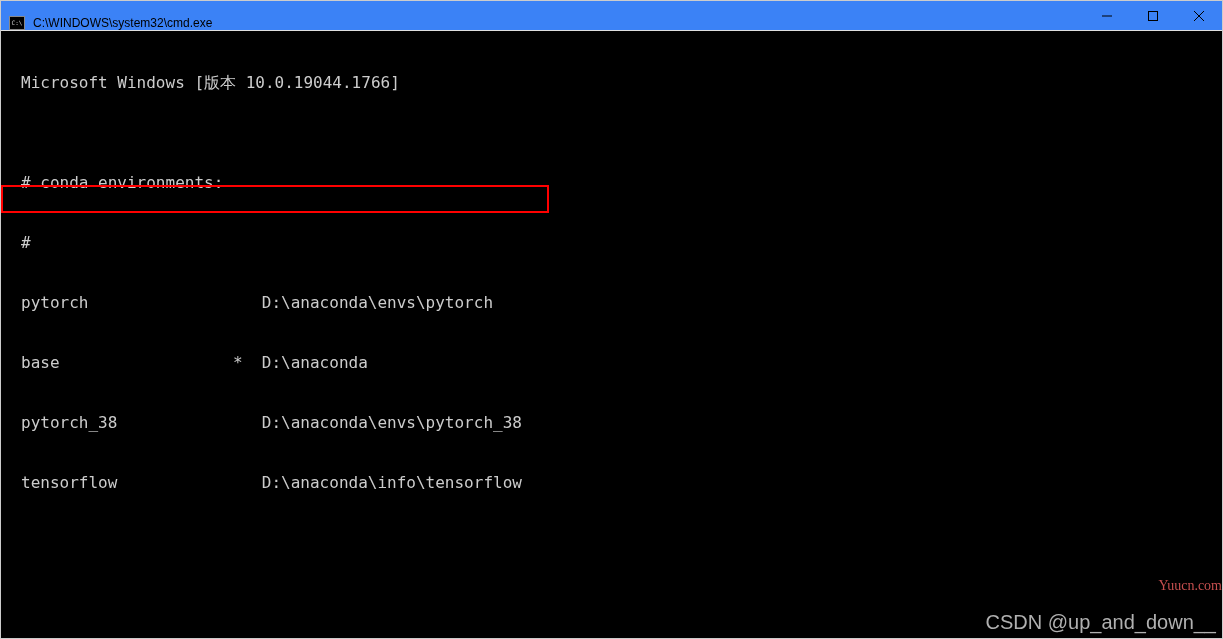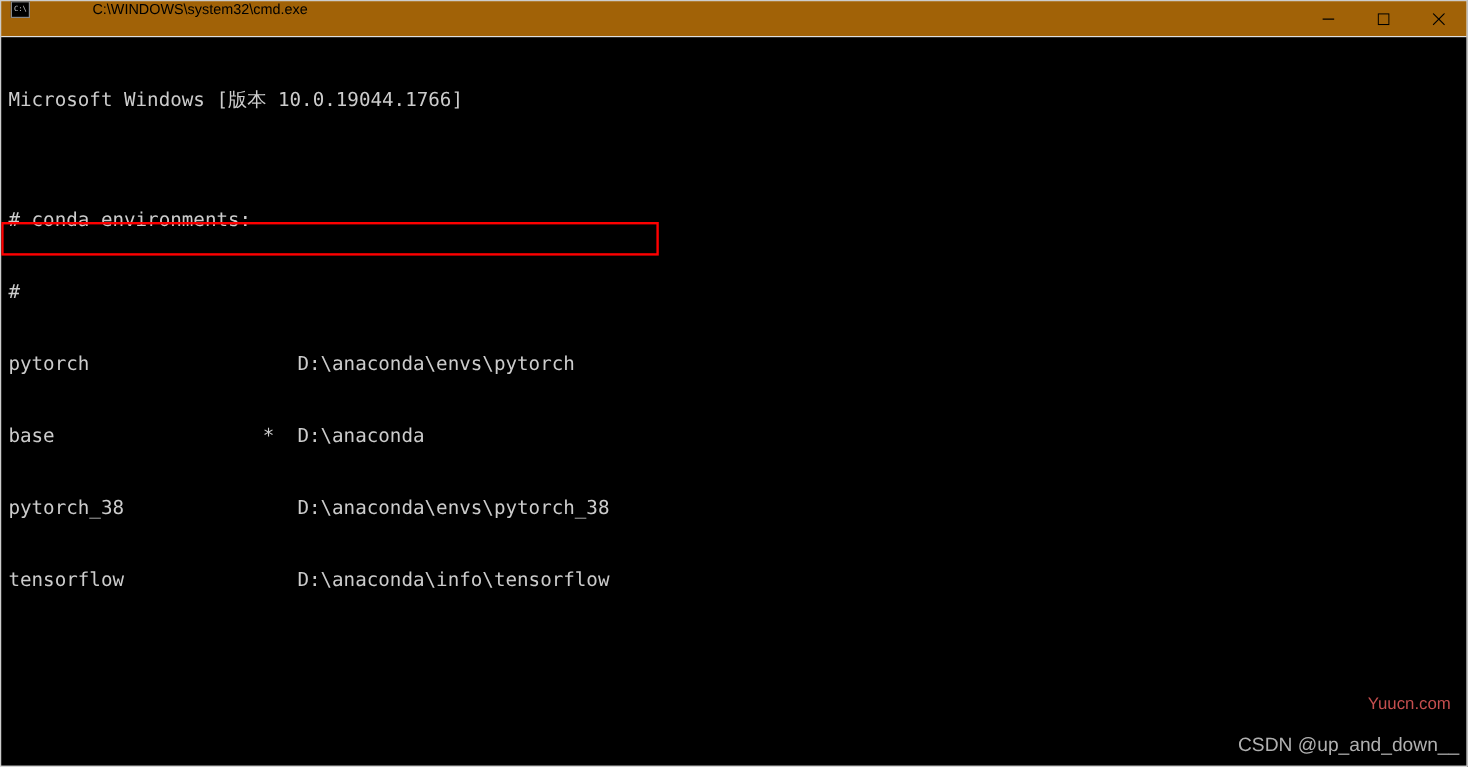--- a/index.html
+++ b/index.html
@@ -18,26 +18,25 @@
     .window {
       width: 1223px;
       height: 639px;
       background: #fff;
       display: flex;
       flex-direction: column;
       border: 1px solid #ccc;
     }
     .titlebar {
       height: 30px;
-      background: #a16207;
+      background: #3b82f6;
       display: flex;
-      align-items: flex-start;
+      align-items: flex-end;
       padding-left: 8px;
       border-bottom: 1px solid #e0e0e0;
-      gap: 44px;
     }
     .app-icon {
       width: 16px;
       height: 14px;
       background: #000;
       border: 1px solid #888;
       position: relative;
       margin-right: 8px;
       display: flex;
       align-items: center;
@@ -72,21 +71,21 @@
       width: 10px;
       height: 10px;
     }
     .terminal {
       flex: 1;
       background: #000000;
       color: #cccccc;
       font-family: "Consolas", "NSimSun", monospace;
       font-size: 16px;
       line-height: 20px;
-      padding: 2px 0 0 6px;
+      padding: 2px 0 0 20px;
       white-space: pre;
       position: relative;
       overflow: hidden;
     }
     .term-line {
       display: block;
     }
     .highlight-box {
       position: absolute;
       border: 2px solid #ff0000;
@@ -94,30 +93,30 @@
       left: 0px;
       width: 548px;
       height: 28px;
       pointer-events: none;
     }
     .watermark-bottom {
       position: absolute;
       bottom: 6px;
       right: 6px;
       color: #b0b0b0;
-      font-size: 16px;
+      font-size: 20px;
       font-family: "Microsoft YaHei", sans-serif;
     }
     .watermark-corner {
       position: absolute;
       bottom: 42px;
-      right: 13px;
+      right: 0;
       color: #e85d5d;
       font-size: 14px;
-      font-family: Liberation Sans, sans-serif;
+      font-family: Liberation Serif, serif;
       opacity: 0.85;
       text-align: center;
     }
   </style>
 </head>
 <body>
 
 <div class="window">
   <div class="titlebar">
     <div class="app-icon"></div>

